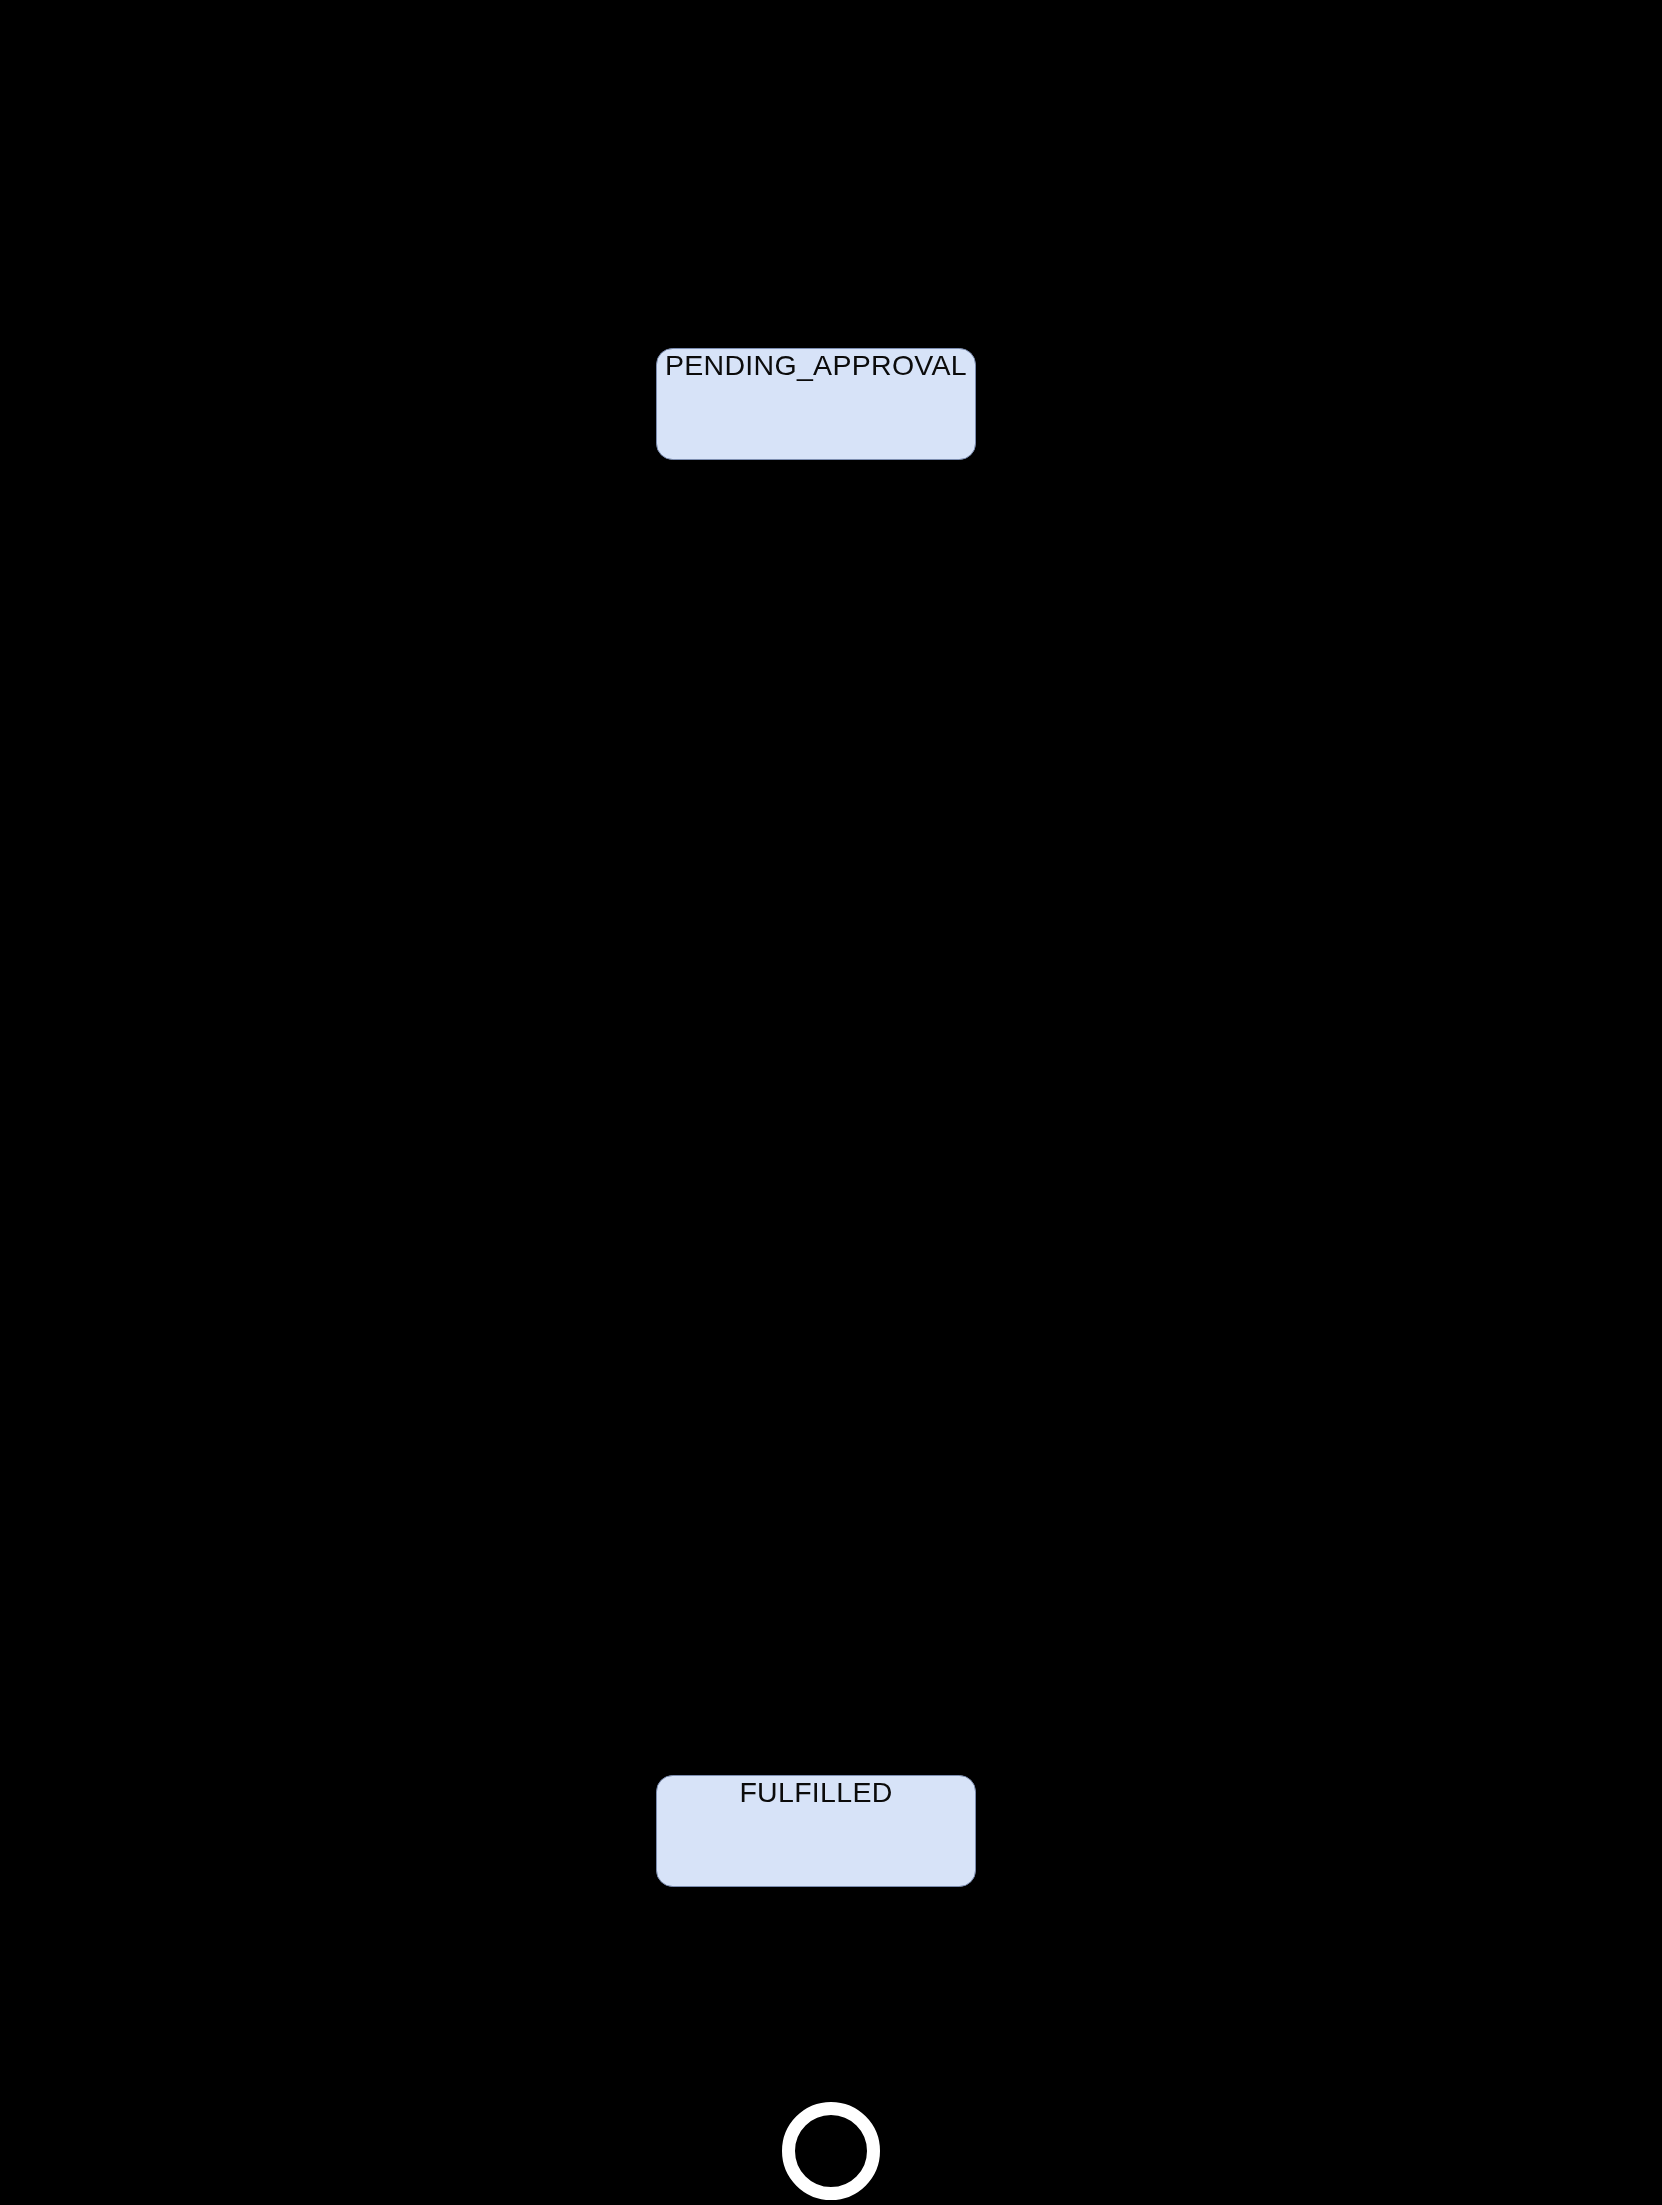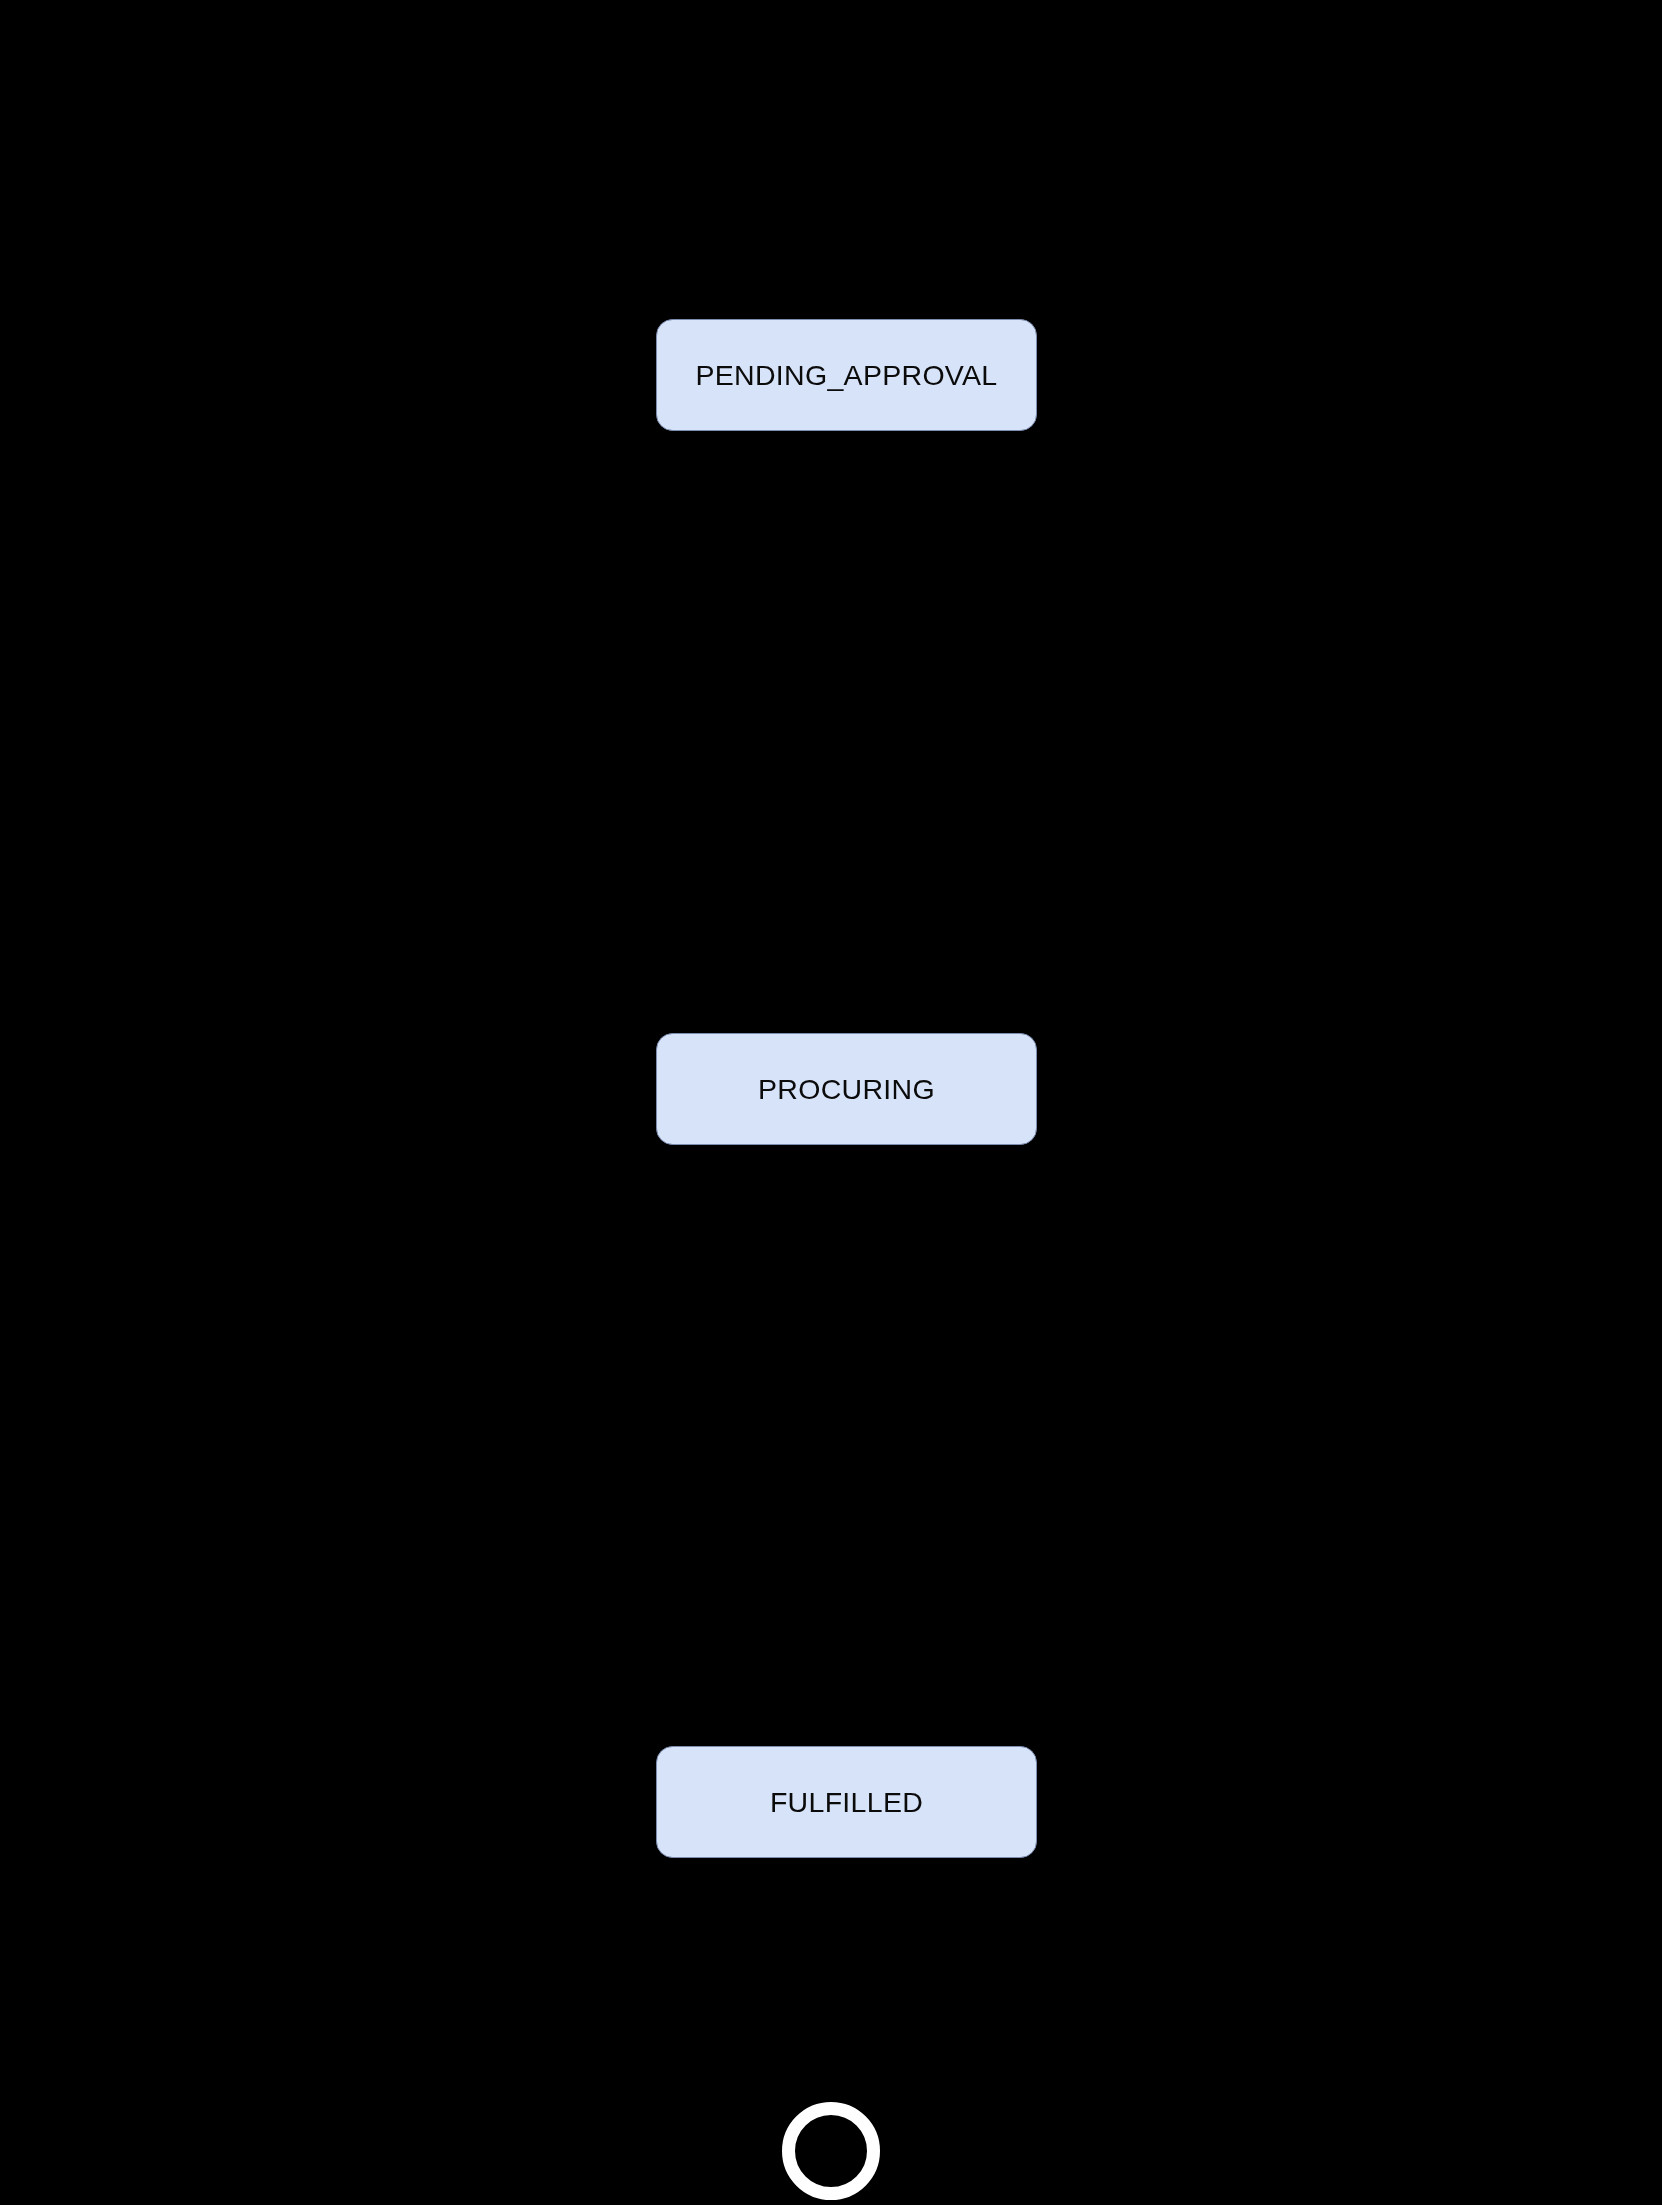--- a/index.html
+++ b/index.html
@@ -13,29 +13,29 @@
   }
   #canvas {
     position: relative;
     width: 1662px;
     height: 2205px;
     background: var(--bg, #000000);
   }
   .state-node {
     position: absolute;
     left: 656px;
-    width: 381px;
+    width: 320px;
     height: 112px;
     box-sizing: border-box;
     background: var(--node-fill, #d7e3f8);
     border: 1.2px solid var(--node-border, #7c8db0);
     border-radius: 16.6px;
     display: flex;
-    align-items: center;
     justify-content: center;
+    margin-top: 29px;
   }
   .state-node .label {
     color: var(--node-text, #0b0b0b);
     font-size: 28.5px;
     letter-spacing: 0.3px;
     white-space: nowrap;
     user-select: none;
   }
   #node-pending   { top: 319px;  }
   #node-approved  { top: 676px; }
@@ -57,23 +57,20 @@
 </head>
 <body>
 
 <div id="canvas">
 
   <div class="state-node" id="node-pending">
     <span class="label">PENDING_APPROVAL</span>
   </div>
 
 
-  <div class="state-node" id="node-procuring">
-    <span class="label">PROCURING</span>
-  </div>
 
 
   <div class="state-node" id="node-fulfilled">
     <span class="label">FULFILLED</span>
   </div>
 
   <div class="final-circle"></div>
 
 </div>
 

